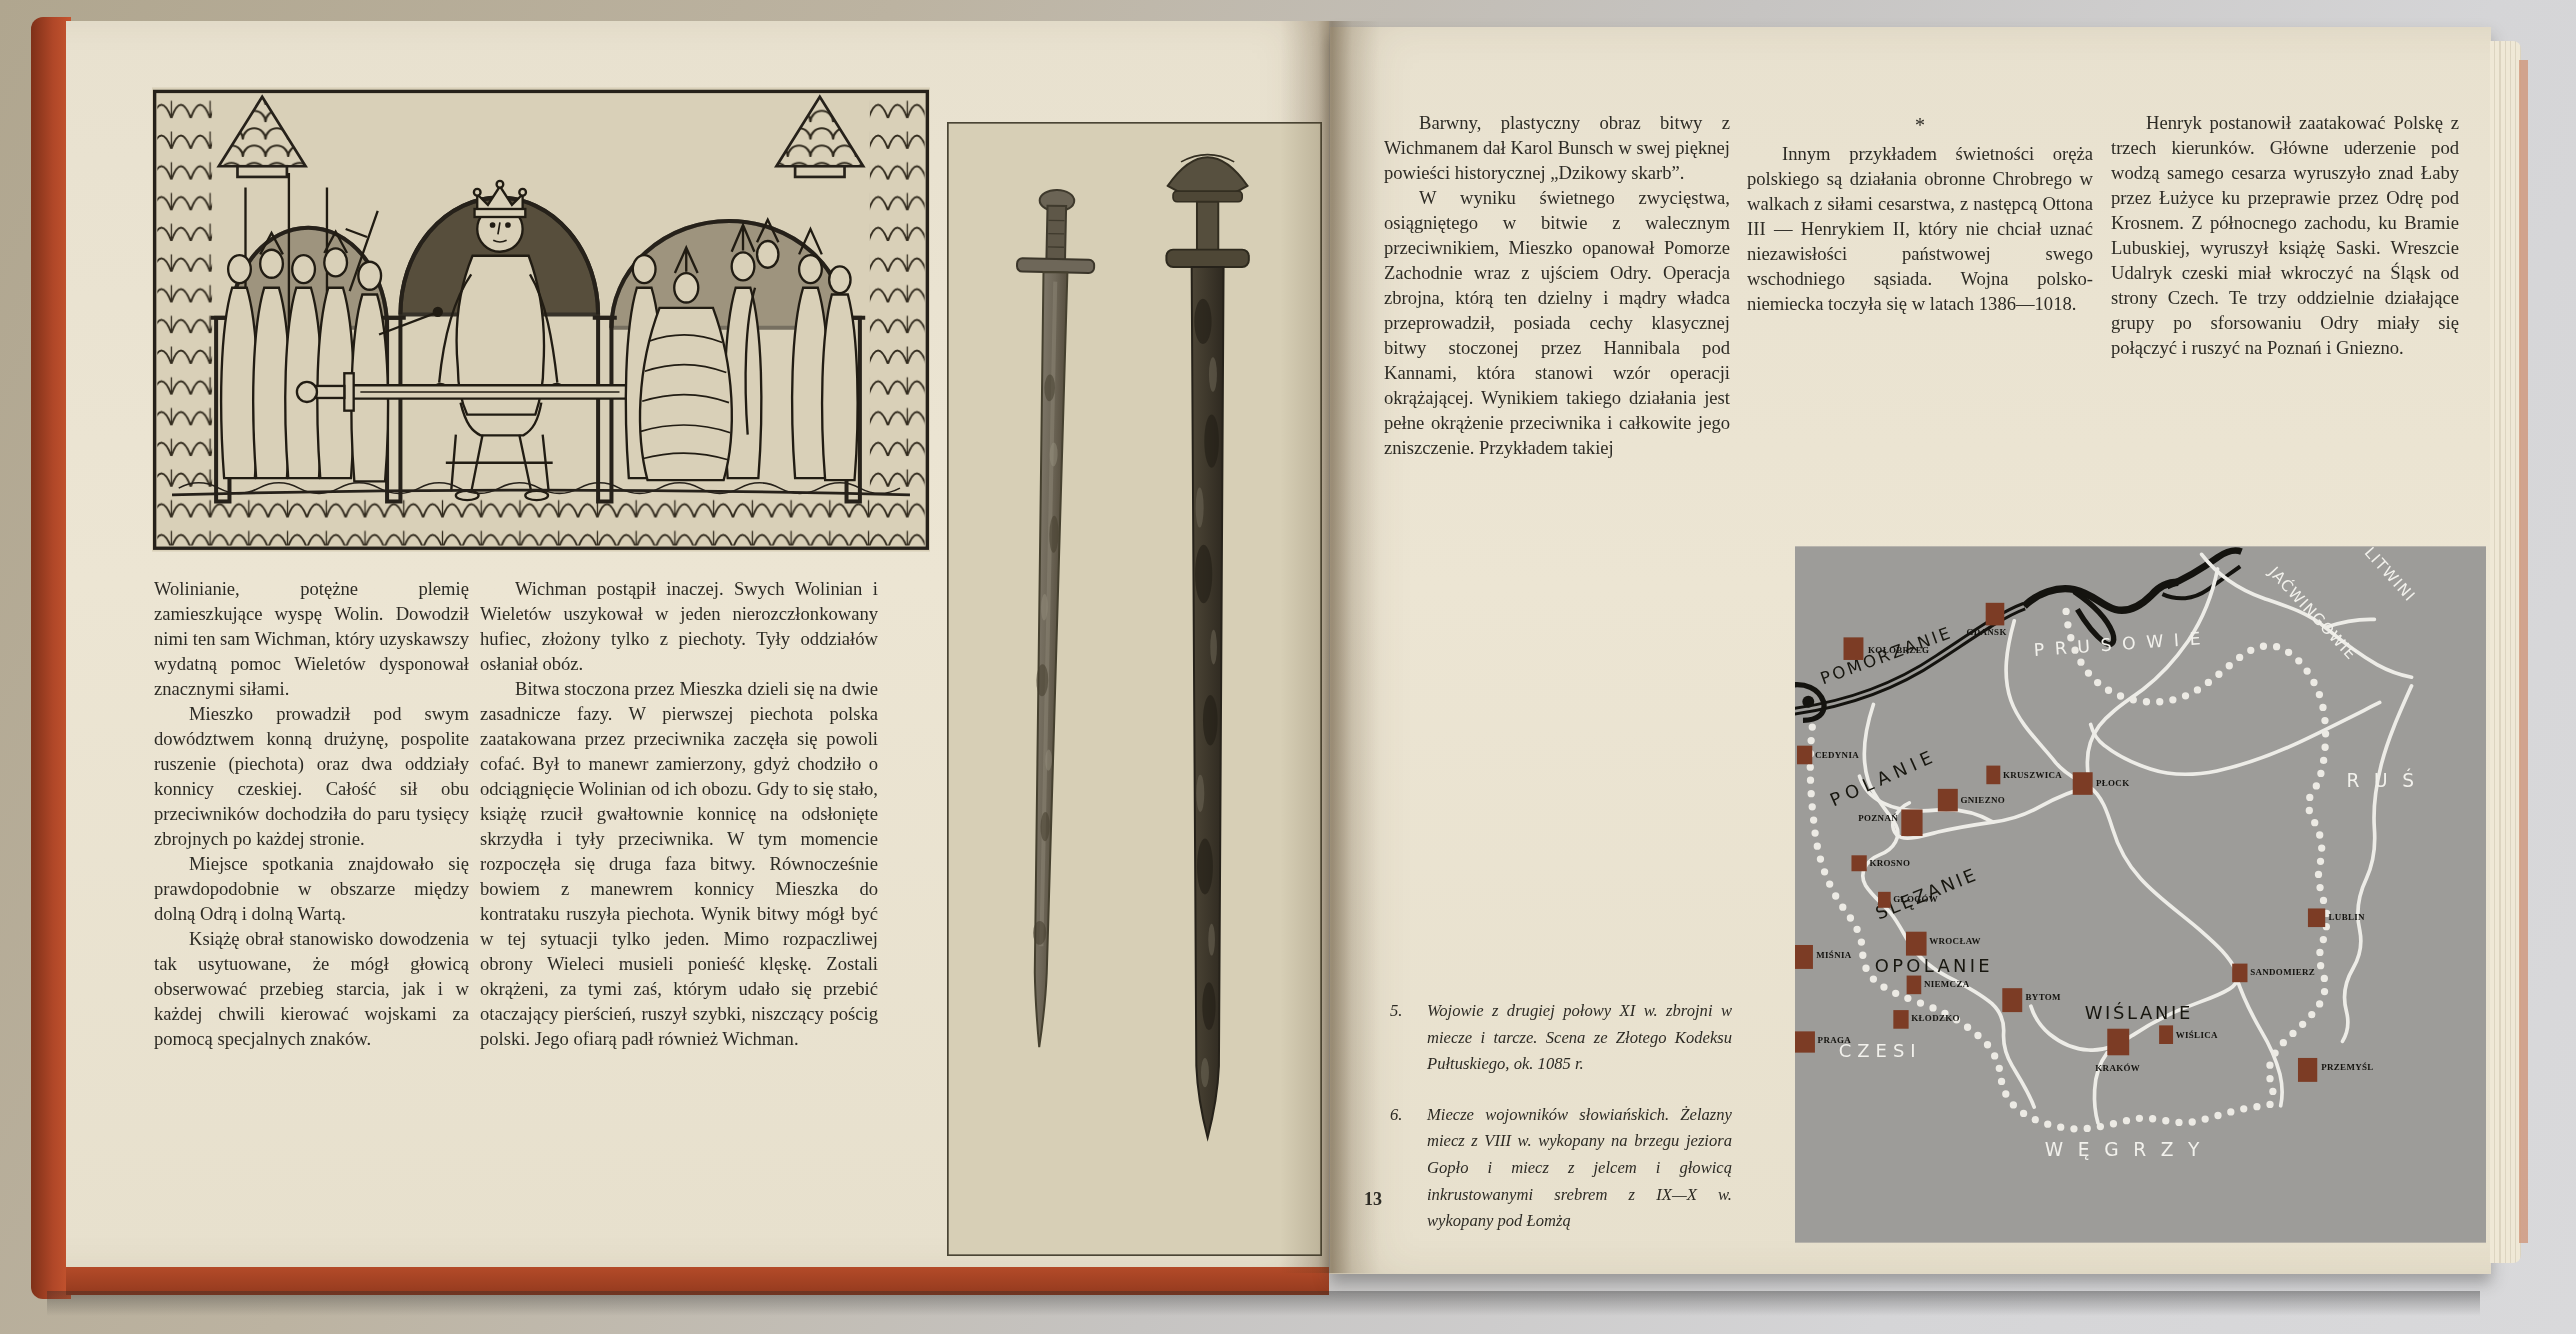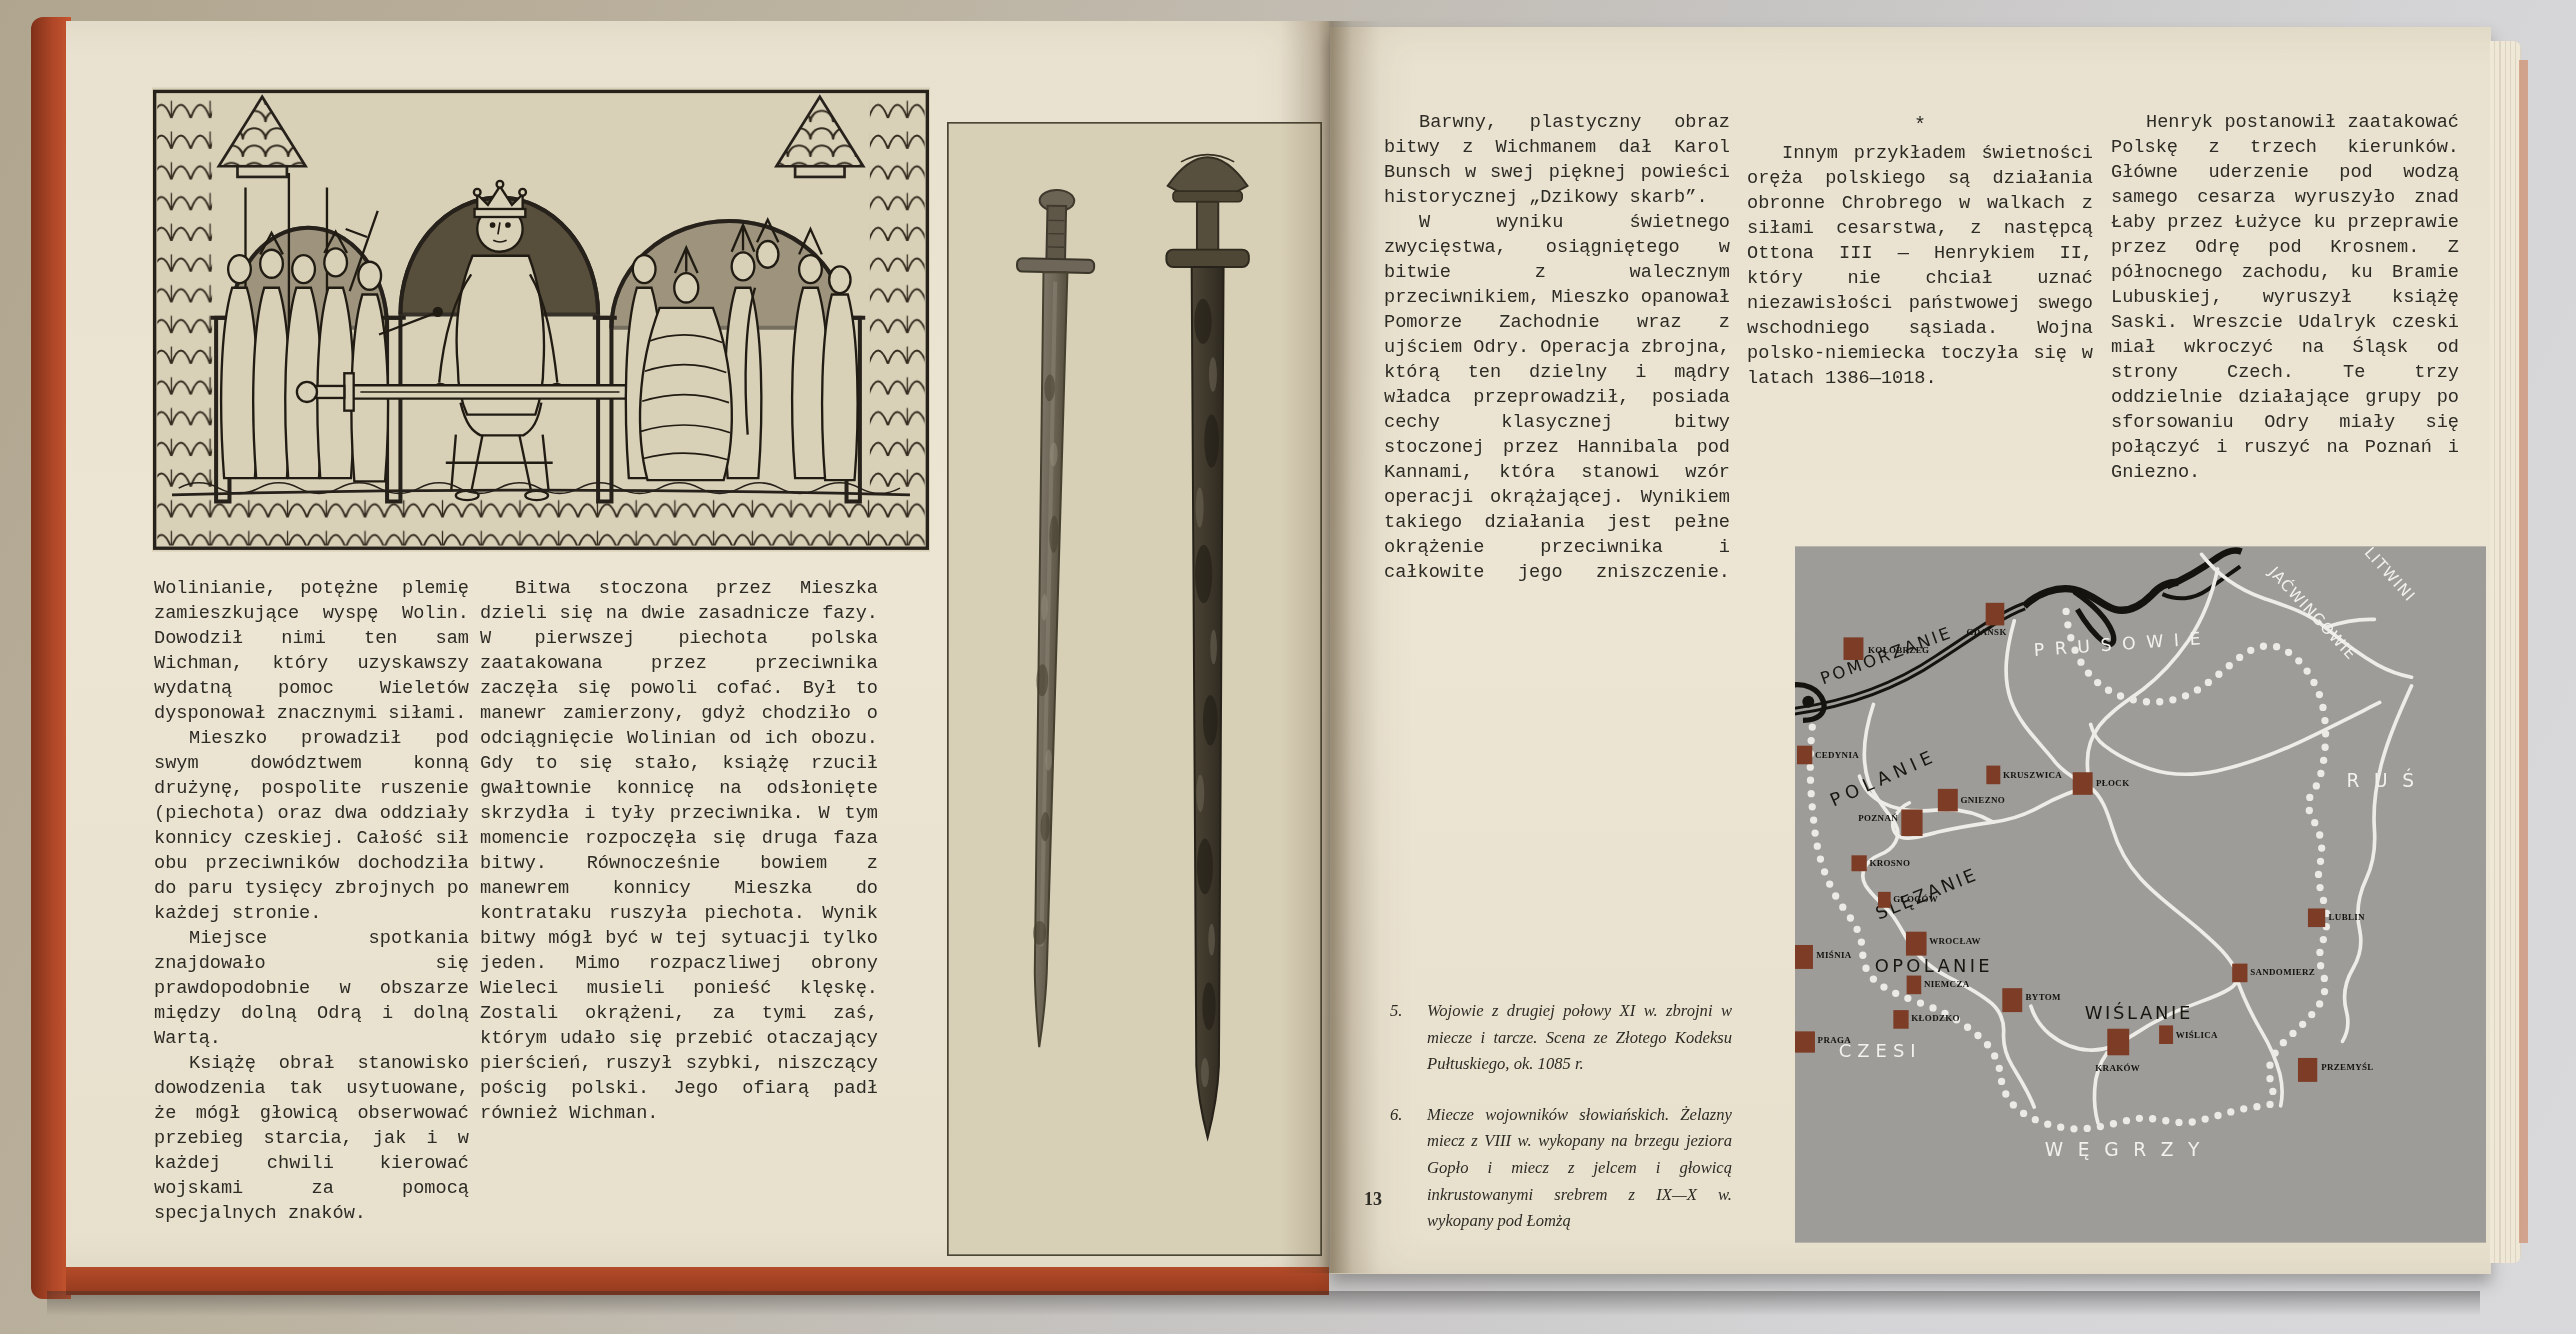--- a/index.html
+++ b/index.html
@@ -17,21 +17,21 @@
   .page-right{left:1330px;top:26.6px;width:1161px;height:1247px;
     box-shadow:inset 47px 0 60px -30px rgba(90,65,35,.30), 0 9.3px 14.6px rgba(50,50,50,.35);}
   .page-edges{position:absolute;left:2490px;top:41px;width:31px;height:1222px;border-radius:0 8px 8px 0;
     background:repeating-linear-gradient(90deg,#efe8d6 0 4px,#dcd4c0 4px 5.3px);}
   .cover-sliver{position:absolute;left:2519px;top:60px;width:8.6px;height:1183px;background:#cf9274;opacity:.75;}
   .spine-shadow{position:absolute;left:1280px;top:21px;width:100px;height:1252px;pointer-events:none;
     background:linear-gradient(90deg,rgba(0,0,0,0) 0%,rgba(70,52,25,.16) 38%,rgba(70,52,25,.38) 52%,rgba(70,52,25,.10) 72%,rgba(0,0,0,0) 100%);}
   .book-shadow{position:absolute;left:47px;top:1291px;width:2433px;height:25px;
     background:linear-gradient(180deg,rgba(40,40,40,.38),rgba(40,40,40,0));}
   
-  .bodycol{position:absolute;font-size:18.6px;line-height:25px;color:#2d2b25;text-align:justify;overflow:hidden;font-family:Liberation Mono, monospace;}
+  .bodycol{position:absolute;font-size:18.6px;line-height:25px;color:#2d2b25;text-align:justify;overflow:hidden;}
   .bodycol p{margin:0;text-indent:35px;}
   .bodycol p.noindent{text-indent:0;}
   .bodycol p.star{text-indent:0;text-align:center;font-size:20px;line-height:31px;}
   .col-l1{left:122px;top:576px;width:315px;height:685px;margin-left:32px;}
   .col-l2{left:480px;top:576px;width:398px;height:688px;}
   .col-r1{left:1384px;top:110px;width:346px;height:476px;}
   .col-r2{left:1747px;top:110px;width:346px;height:476px;}
   .col-r3{left:2111px;top:110px;width:348px;height:476px;}
   .captions{position:absolute;left:1386px;top:998px;width:346px;color:#2d2b25;
     font-style:italic;font-size:16.6px;line-height:26.6px;text-align:justify;}
@@ -225,20 +225,21 @@
     </g>
   </svg>
 
   <div class="bodycol col-l1">
     <p class="noindent">Wolinianie, potężne plemię zamieszkujące wyspę Wolin. Dowodził nimi ten sam Wichman, który uzyskawszy wydatną pomoc Wieletów dysponował znacznymi siłami.</p>
     <p>Mieszko prowadził pod swym dowództwem konną drużynę, pospolite ruszenie (piechota) oraz dwa oddziały konnicy czeskiej. Całość sił obu przeciwników dochodziła do paru tysięcy zbrojnych po każdej stronie.</p>
     <p>Miejsce spotkania znajdowało się prawdopodobnie w obszarze między dolną Odrą i dolną Wartą.</p>
     <p>Książę obrał stanowisko dowodzenia tak usytuowane, że mógł głowicą obserwować przebieg starcia, jak i w każdej chwili kierować wojskami za pomocą specjalnych znaków.</p>
   </div>
   <div class="bodycol col-l2">
+    <p>Wichman postąpił inaczej. Swych Wolinian i Wieletów uszykował w jeden nierozczłonkowany hufiec, złożony tylko z piechoty. Tyły oddziałów osłaniał obóz.</p>
     <p>Bitwa stoczona przez Mieszka dzieli się na dwie zasadnicze fazy. W pierwszej piechota polska zaatakowana przez przeciwnika zaczęła się powoli cofać. Był to manewr zamierzony, gdyż chodziło o odciągnięcie Wolinian od ich obozu. Gdy to się stało, książę rzucił gwałtownie konnicę na odsłonięte skrzydła i tyły przeciwnika. W tym momencie rozpoczęła się druga faza bitwy. Równocześnie bowiem z manewrem konnicy Mieszka do kontrataku ruszyła piechota. Wynik bitwy mógł być w tej sytuacji tylko jeden. Mimo rozpaczliwej obrony Wieleci musieli ponieść klęskę. Zostali okrążeni, za tymi zaś, którym udało się przebić otaczający pierścień, ruszył szybki, niszczący pościg polski. Jego ofiarą padł również Wichman.</p>
   </div>
 
   <div class="bodycol col-r1">
     <p>Barwny, plastyczny obraz bitwy z Wichmanem dał Karol Bunsch w swej pięknej powieści historycznej „Dzikowy skarb”.</p>
     <p>W wyniku świetnego zwycięstwa, osiągniętego w bitwie z walecznym przeciwnikiem, Mieszko opanował Pomorze Zachodnie wraz z ujściem Odry. Operacja zbrojna, którą ten dzielny i mądry władca przeprowadził, posiada cechy klasycznej bitwy stoczonej przez Hannibala pod Kannami, która stanowi wzór operacji okrążającej. Wynikiem takiego działania jest pełne okrążenie przeciwnika i całkowite jego zniszczenie. Przykładem takiej</p>
   </div>
   <div class="bodycol col-r2">
     <p class="star">*</p>
     <p>Innym przykładem świetności oręża polskiego są działania obronne Chrobrego w walkach z siłami cesarstwa, z następcą Ottona III — Henrykiem II, który nie chciał uznać niezawisłości państwowej swego wschodniego sąsiada. Wojna polsko-niemiecka toczyła się w latach 1386—1018.</p>

